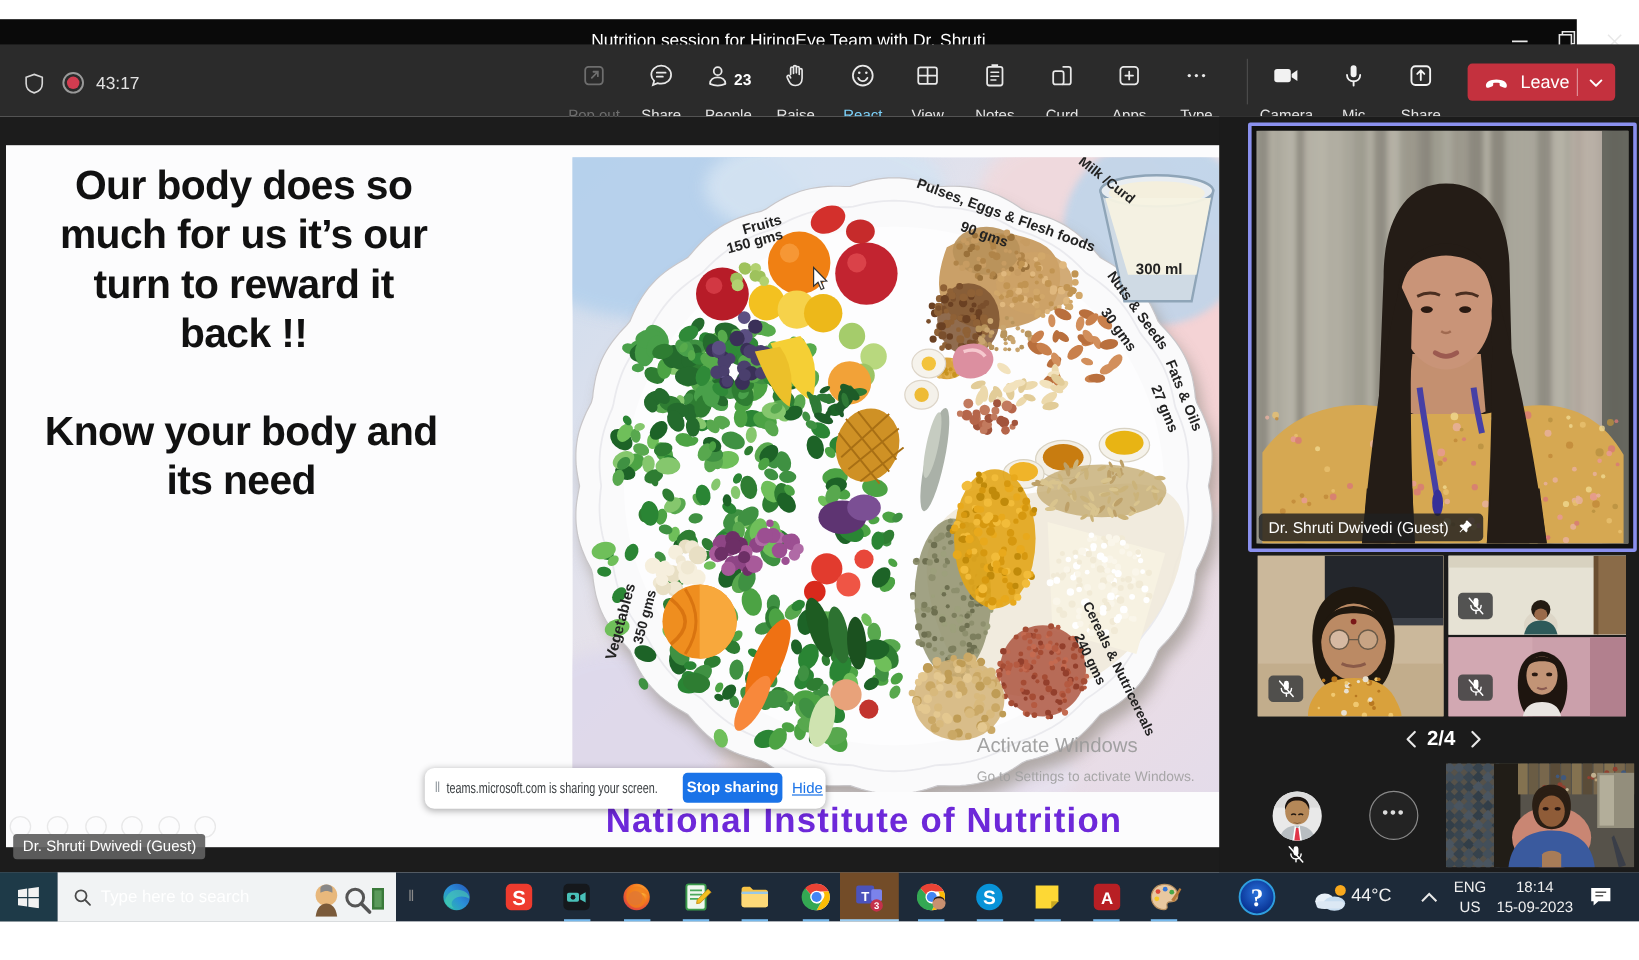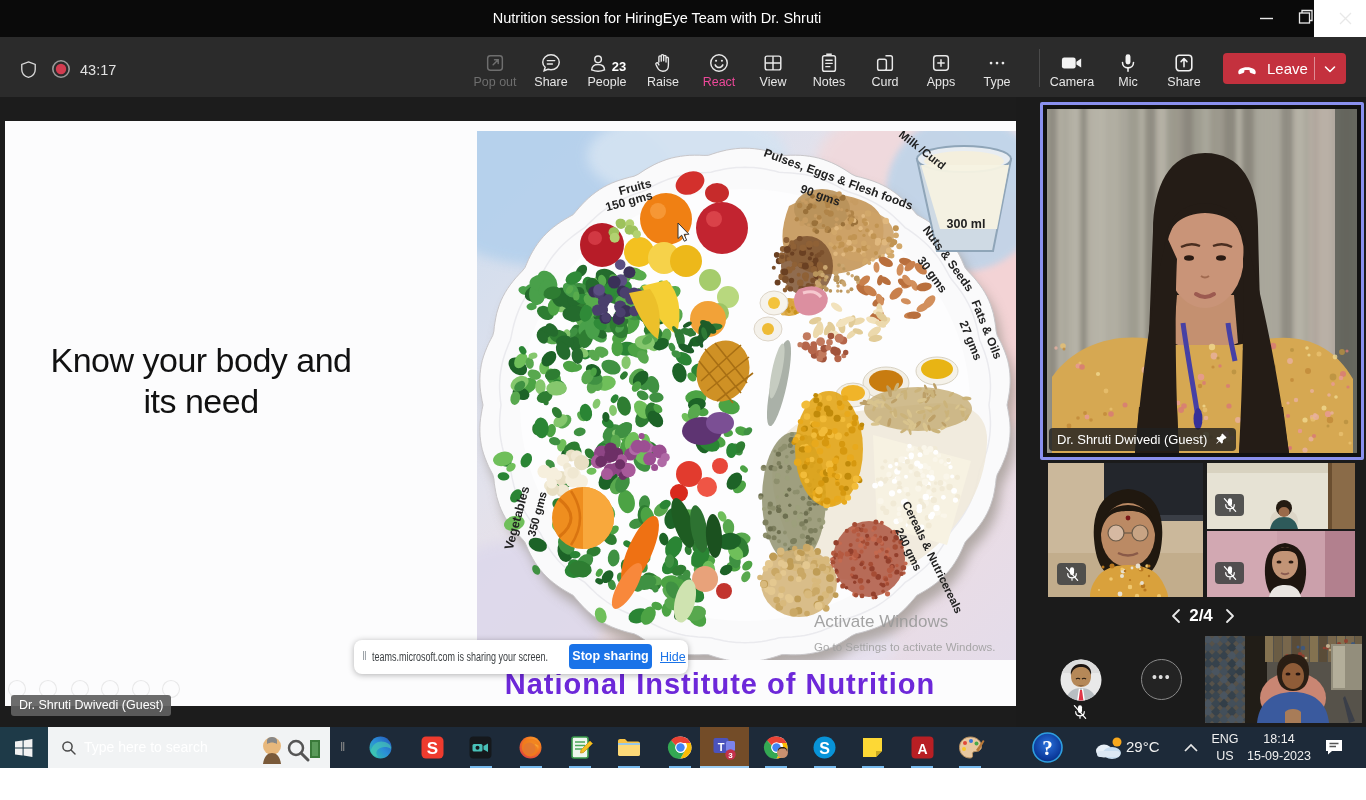--- a/index.html
+++ b/index.html
@@ -1,25 +1,25 @@
 <!DOCTYPE html>
 <html><head><meta charset="utf-8"><style>
 *{margin:0;padding:0;box-sizing:border-box}
 html,body{width:1366px;height:800px;overflow:hidden;font-family:"Liberation Sans",sans-serif;background:#fff}
 .abs{position:absolute}
-#titlebar{position:absolute;left:0;top:0;width:1314px;height:37px;background:#0a0a0a}
+#titlebar{position:absolute;left:0;top:16px;width:1314px;height:37px;background:#0a0a0a}
 #titlebar .t{position:absolute;left:0;right:0;top:10px;text-align:center;color:#fff;font-size:14.5px}
 #toolbar{position:absolute;left:0;top:37px;width:1366px;height:60px;background:#2b2b2b}
 .tbtn{position:absolute;top:11px;width:56px;text-align:center}
 .tico{height:26px;display:flex;align-items:flex-end;justify-content:center}
-.tlab{font-size:12.5px;margin-top:1px}
+.tlab{font-size:12.5px;margin-top:15px}
 #stage{position:absolute;left:0;top:97px;width:1366px;height:630px;background:#1c1c1c}
 #slide{position:absolute;left:5px;top:24px;width:1031px;height:585px;background:#fcfcfd}
 .slidetitle{position:absolute;left:8px;top:14px;width:380px;font-weight:bold;font-size:34px;line-height:41px;text-align:center;color:#111;letter-spacing:-0.5px}
-.slidetitle2{position:absolute;left:6px;top:219px;width:380px;font-weight:normal;font-size:34px;line-height:41px;text-align:center;color:#111;letter-spacing:-0.5px}
+.slidetitle2{position:absolute;left:6px;top:219px;width:380px;font-weight:bold;font-size:34px;line-height:41px;text-align:center;color:#111;letter-spacing:-0.5px}
 .slidepara{position:absolute;left:21px;top:401px;width:450px;font-weight:bold;font-size:21.5px;line-height:25.8px;color:#111;letter-spacing:-0.4px}
 .nin{position:absolute;left:365px;top:547px;width:700px;text-align:center;font-weight:bold;font-size:29px;color:#6d28d9;letter-spacing:1px}
 #banner{position:absolute;left:354px;top:543px;width:334px;height:34px;background:#fff;border-radius:8px;box-shadow:0 1px 6px rgba(0,0,0,.3);z-index:30}
 #tooltip{position:absolute;left:11px;top:598px;height:21px;background:rgba(96,96,96,.92);border-radius:3px;color:#fff;font-size:12.5px;line-height:21px;padding:0 8px;z-index:31}
 #sidebar{position:absolute;left:1016px;top:0;width:350px;height:630px;background:#1b1b1b}
 .mictag{position:absolute;width:29px;height:22px;background:rgba(70,70,70,.92);border-radius:4px;display:flex;align-items:center;justify-content:center}
 #taskbar{position:absolute;left:0;top:727px;width:1366px;height:41px;background:#1d2a39}
 .ticon{position:absolute;top:6px;width:29px;height:29px;display:flex;align-items:center;justify-content:center}
 .underl{position:absolute;top:39px;height:2px;background:#76b9ed}
 #whitestrip{position:absolute;left:0;top:768px;width:1366px;height:32px;background:#ffffff}
@@ -80,21 +80,21 @@
     </div>
     <div class="tbtn" style="left:691px">
       <div class="tico">
         <svg width="22" height="22" viewBox="0 0 24 24">
           <circle cx="12" cy="12" r="9" fill="none" stroke="#e8e8e8" stroke-width="1.6"></circle>
           <circle cx="8.8" cy="9.5" r="1.15" fill="#e8e8e8"></circle>
           <circle cx="15.2" cy="9.5" r="1.15" fill="#e8e8e8"></circle>
           <path d="M7.8 14 C8.8 16 10.3 17 12 17 C13.7 17 15.2 16 16.2 14" fill="none" stroke="#e8e8e8" stroke-width="1.6" stroke-linecap="round"></path>
         </svg>
       </div>
-      <div class="tlab" style="color:#ec4899">React</div>
+      <div class="tlab" style="color:#7dd3fc">React</div>
     </div>
     <div class="tbtn" style="left:745px">
       <div class="tico">
         <svg width="22" height="22" viewBox="0 0 24 24">
           <rect x="3.5" y="4.5" width="17" height="15" rx="2" fill="none" stroke="#e8e8e8" stroke-width="1.6"></rect>
           <path d="M12 4.5 V19.5 M3.5 12 H20.5" stroke="#e8e8e8" stroke-width="1.6"></path>
         </svg>
       </div>
       <div class="tlab" style="color:#e6e6e6">View</div>
     </div>
@@ -171,20 +171,21 @@
         </svg></div>
       <div class="abs" style="left:44px;top:7px;color:#fff;font-weight:normal;font-size:15px">Leave</div>
       <div class="abs" style="left:91px;top:4px;width:1px;height:23px;background:rgba(255,255,255,.45)"></div>
       <div class="abs" style="left:99px;top:8px"><svg width="16" height="16" viewBox="0 0 16 16">
           <path d="M3.5 6 L8 10.5 L12.5 6" fill="none" stroke="#fff" stroke-width="1.6" stroke-linecap="round" stroke-linejoin="round"></path>
         </svg></div>
     </div>
   </div>
 <div id="stage">
     <div id="slide">
+      <div class="slidetitle">Our body does so<br>much for us it’s our<br>turn to reward it<br>back !!</div>
       <div class="slidetitle2">Know your body and<br>its need</div>
       <div class="abs" style="left:472px;top:10px;width:539px;height:529px"><svg width="539" height="529" viewBox="0 0 539 529">
           <defs>
             <linearGradient id="bgg" x1="0" y1="0" x2="1" y2="1">
               <stop offset="0" stop-color="#ccdcee"></stop>
               <stop offset="0.35" stop-color="#e3e2ec"></stop>
               <stop offset="0.65" stop-color="#f0dde0"></stop>
               <stop offset="1" stop-color="#e4dcea"></stop>
             </linearGradient>
             <filter id="blur6" x="-20%" y="-20%" width="140%" height="140%">
@@ -2291,21 +2292,21 @@
       <circle cx="16.5" cy="16.5" r="14.5" fill="url(#qg)"></circle>
       <circle cx="16.5" cy="16.5" r="14.5" fill="none" stroke="#2f9ede" stroke-width="1.6"></circle>
       <text x="16.5" y="24" text-anchor="middle" font-family="Liberation Serif,serif" font-weight="bold" font-size="21" fill="#fff">?</text>
     </svg>
     <svg class="abs" style="left:1092px;top:8px" width="32" height="26" viewBox="0 0 32 26">
       <circle cx="25" cy="7" r="4.5" fill="#f8a81c"></circle>
       <ellipse cx="12" cy="16" rx="8" ry="6.5" fill="#e8f0f8"></ellipse>
       <ellipse cx="20" cy="18" rx="9" ry="6" fill="#c8ddf0"></ellipse>
       <rect x="5" y="16" width="23" height="6" rx="3" fill="#dce8f4"></rect>
     </svg>
-    <div class="abs" style="left:1126px;top:11px;color:#f0f0f0;font-size:15px">29°C</div>
+    <div class="abs" style="left:1126px;top:11px;color:#f0f0f0;font-size:15px">44°C</div>
     <svg class="abs" style="left:1183px;top:15px" width="16" height="12" viewBox="0 0 16 12">
       <path d="M2 9 L8 3 L14 9" fill="none" stroke="#e8e8e8" stroke-width="1.7"></path>
     </svg>
     <div class="abs" style="left:1206px;top:4px;width:38px;text-align:center;color:#f0f0f0;font-size:12.5px;line-height:16.5px">ENG<br>US</div>
     <div class="abs" style="left:1246px;top:4px;width:66px;text-align:center;color:#f0f0f0;font-size:12.5px;line-height:16.5px">18:14<br>15-09-2023</div>
     <svg class="abs" style="left:1324px;top:11px" width="20" height="19" viewBox="0 0 20 19">
       <path d="M2 2 H18 V13 H8 L4 16.5 V13 H2 Z" fill="#fff"></path>
       <path d="M5.5 5.5 H14.5 M5.5 8.5 H12" stroke="#555" stroke-width="1.3"></path>
     </svg>
     <div class="underl" style="left:470px;width:22px"></div>

